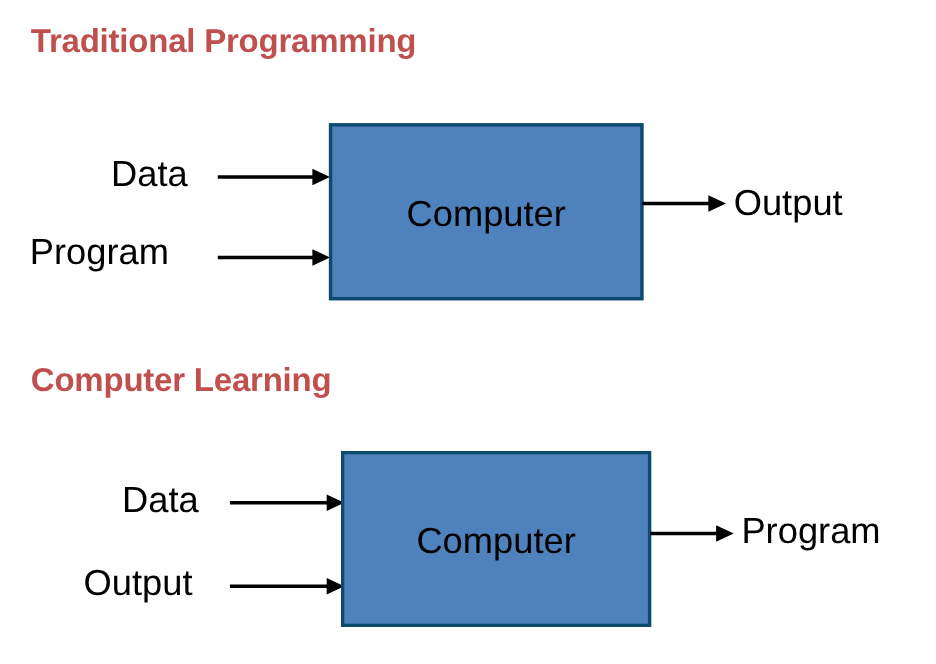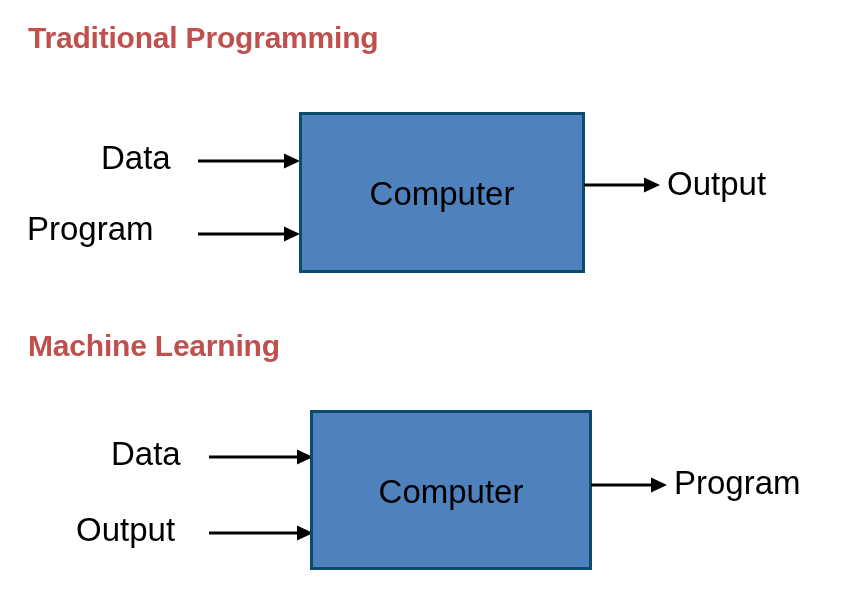--- a/index.html
+++ b/index.html
@@ -125,21 +125,21 @@
     <span class="box-label">Computer</span>
   </div>
 
   <svg class="arrow-svg" style="left:584px; top:172px;" width="80" height="26" viewBox="0 0 80 26">
     <line class="arrow-line" x1="0" y1="13" x2="62" y2="13"></line>
     <polygon class="arrow-head" points="60,5.5 76,13 60,20.5"></polygon>
   </svg>
 
   <div class="io-label" id="label-t-output">Output</div>
 
-  <div class="section-title" id="title-ml">Machine Learning</div>
+  <div class="section-title" id="title-ml">Computer Learning</div>
 
   <div class="io-label" id="label-m-data">Data</div>
 
   <div class="io-label" id="label-m-output">Output</div>
 
   <svg class="arrow-svg" style="left:209px; top:444px;" width="106" height="26" viewBox="0 0 106 26">
     <line class="arrow-line" x1="0" y1="13" x2="90" y2="13"></line>
     <polygon class="arrow-head" points="88,5.5 104,13 88,20.5"></polygon>
   </svg>
 

